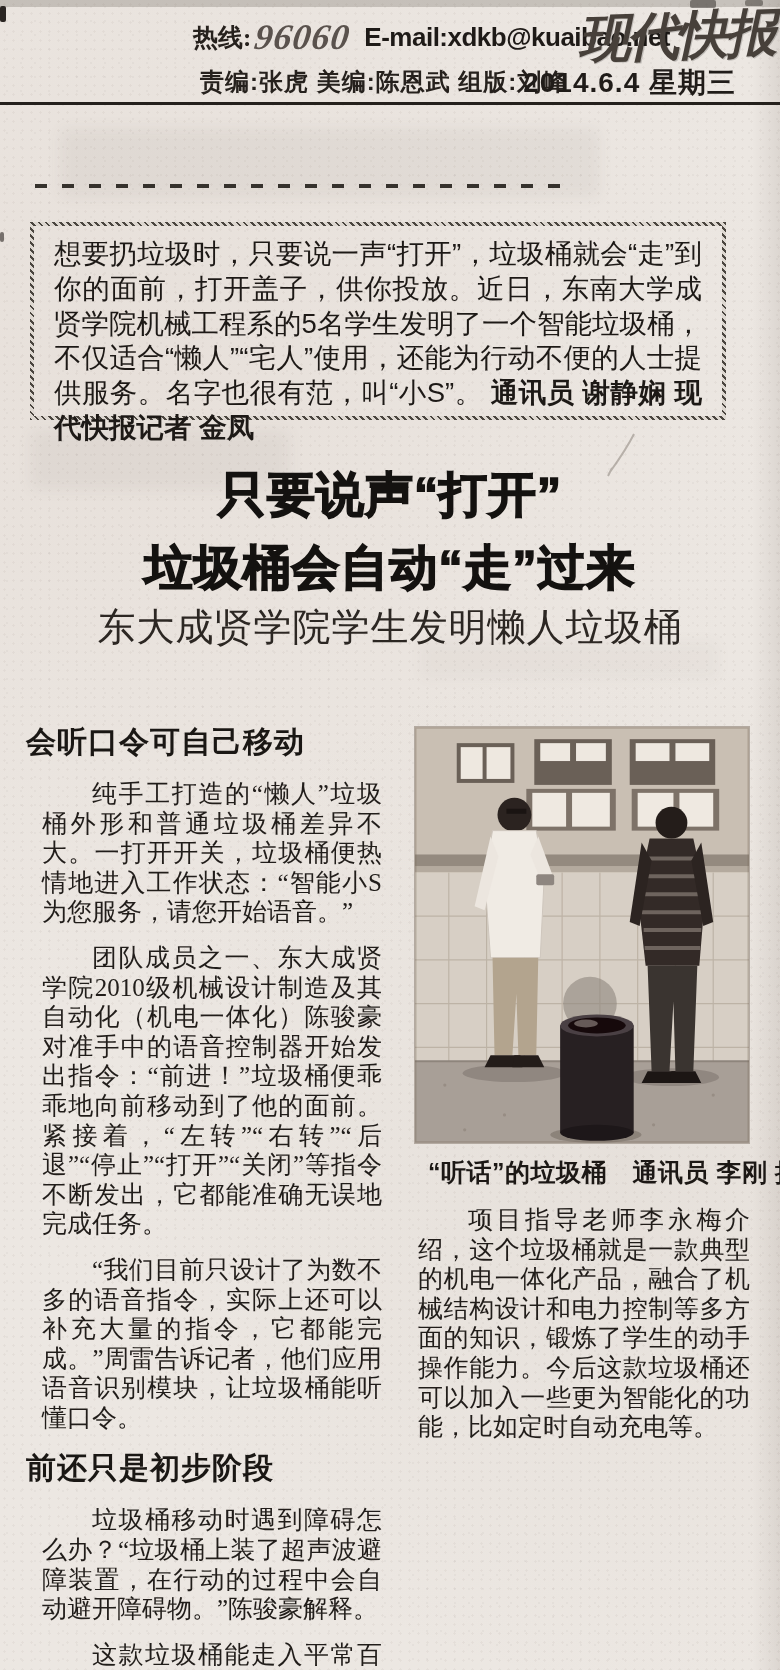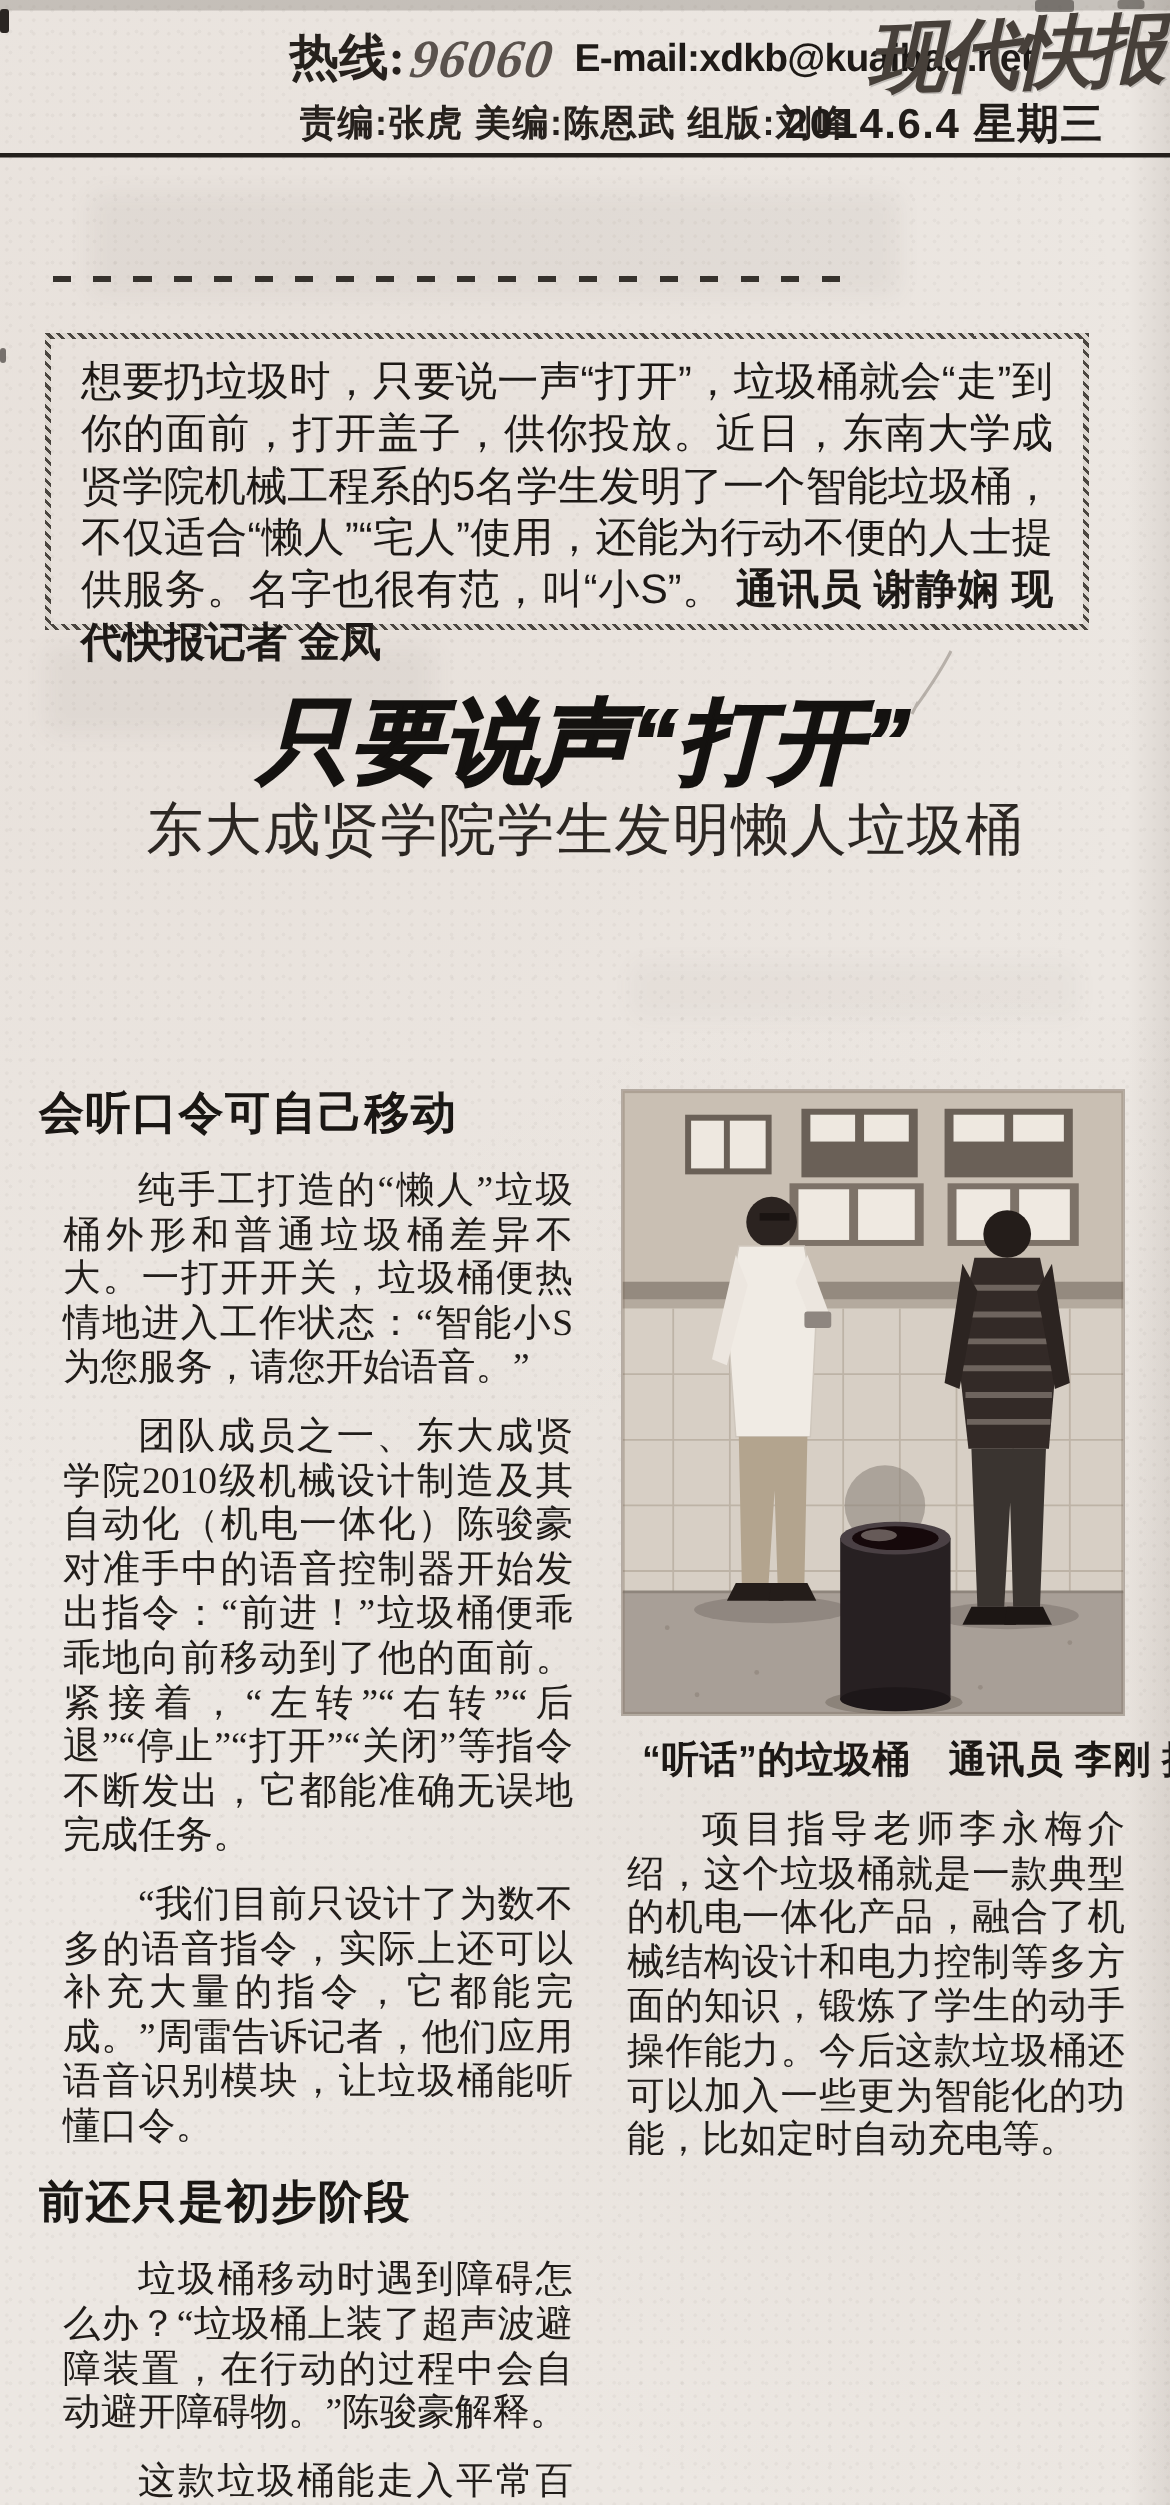--- a/index.html
+++ b/index.html
@@ -19,21 +19,21 @@
     color:#211d1a;
   }
   .edge-shade{position:absolute;top:0;right:0;width:28px;height:100%;
     background:linear-gradient(90deg,transparent,rgba(60,45,35,.09));}
   .scan-strip{position:absolute;top:0;left:0;width:100%;height:7px;background:rgba(130,122,116,.35);}
   .smudge{position:absolute;background:#2a2522;border-radius:2px;}
   .ghost{position:absolute;background:rgba(90,80,72,.12);filter:blur(7px);border-radius:8px;opacity:.5;}
 
   
   .hdr-row1{position:absolute;top:16px;left:193px;display:flex;align-items:center;white-space:nowrap;}
-  .hotline-label{font-size:33px;font-weight:700;color:#26211d;font-family:Liberation Serif, serif;}
+  .hotline-label{font-size:25px;font-weight:700;color:#26211d;font-family:Liberation Serif, serif;}
   .hotline-number{font-family:"Liberation Serif", serif;font-style:italic;font-weight:700;
     font-size:36px;letter-spacing:1px;color:#5a524d;transform:skewX(-8deg);margin:0 14px 0 4px;}
   .hdr-email{font-size:26px;font-weight:600;letter-spacing:-0.5px;color:#1e1a17;text-align:right;}
   .masthead{position:absolute;top:2px;right:6px;width:225px;text-align:right;
     font-family:"Liberation Serif", serif;font-weight:700;font-style:italic;
     font-size:52px;letter-spacing:-3px;color:#47403a;transform:rotate(-2deg);
     text-shadow:1px 1px 0 rgba(0,0,0,.18);}
   .hdr-row2{position:absolute;top:64px;left:0;width:780px;height:36px;}
   .hdr-editors{position:absolute;left:200px;top:2px;font-size:24px;font-weight:700;color:#26211d;letter-spacing:1px;}
   .hdr-date{position:absolute;right:44px;top:0;font-size:28px;font-weight:700;color:#201c19;letter-spacing:1px;}
@@ -47,22 +47,22 @@
   .lead-box{position:absolute;top:222px;left:30px;width:696px;height:198px;box-sizing:border-box;
     padding:11px 20px 0 20px;
     border:4px solid #4a453f;
     border-image:repeating-linear-gradient(45deg,#4a453f 0 2px,#ddd7d0 2px 5px) 4;
     font-size:27.5px;line-height:34.8px;text-align:justify;color:#1d1916;}
   .lead-box .lead-text{text-indent:2em;font-weight:500;}
   .lead-box .lead-byline{font-weight:800;}
 
   
   .headline{position:absolute;top:458px;left:0;width:780px;text-align:center;color:#141210;}
-  .headline .hl{display:block;font-size:61px;line-height:73px;font-weight:900;
-    letter-spacing:1px;font-style:italic;-webkit-text-stroke:1.5px #141210;}
+  .headline .hl{display:block;font-size:48px;line-height:73px;font-weight:900;
+    letter-spacing:1px;-webkit-text-stroke:1.5px #141210;}
   .headline .sub{display:block;margin-top:0;font-size:38px;line-height:46px;
     font-weight:500;letter-spacing:1px;color:#2c2723;}
 
   
   .col{position:absolute;top:722px;}
   .col-left{left:26px;width:372px;}
   .col-right{left:402px;width:364px;top:726px;}
   .sec-head{font-size:30px;font-weight:800;color:#1a1714;margin:0 0 12px 0;letter-spacing:1px;
     font-family:Liberation Serif, serif;}
   .sec-head.second{margin-top:14px;}
@@ -112,20 +112,21 @@
     <path d="M34,2 C28,14 20,26 10,40 M12,36 L8,44" stroke="#8d857d" stroke-width="2" fill="none"></path>
   </svg>
 
   <div class="lead-box">
     <span class="lead-text">想要扔垃圾时，只要说一声“打开”，垃圾桶就会“走”到你的面前，打开盖子，供你投放。近日，东南大学成贤学院机械工程系的5名学生发明了一个智能垃圾桶，不仅适合“懒人”“宅人”使用，还能为行动不便的人士提供服务。名字也很有范，叫“小S”。</span>
     <span class="lead-byline">通讯员 谢静娴 现代快报记者 金凤</span>
   </div>
 
   <div class="headline">
     <span class="hl">只要说声“打开”</span>
+    <span class="hl">垃圾桶会自动“走”过来</span>
     <span class="sub">东大成贤学院学生发明懒人垃圾桶</span>
   </div>
 
   <div class="col col-left">
     <h2 class="sec-head">会听口令可自己移动</h2>
     <p class="indent">纯手工打造的“懒人”垃圾桶外形和普通垃圾桶差异不大。一打开开关，垃圾桶便热情地进入工作状态：“智能小S为您服务，请您开始语音。”</p>
     <p class="indent">团队成员之一、东大成贤学院2010级机械设计制造及其自动化（机电一体化）陈骏豪对准手中的语音控制器开始发出指令：“前进！”垃圾桶便乖乖地向前移动到了他的面前。紧接着，“左转”“右转”“后退”“停止”“打开”“关闭”等指令不断发出，它都能准确无误地完成任务。</p>
     <p class="indent">“我们目前只设计了为数不多的语音指令，实际上还可以补充大量的指令，它都能完成。”周雷告诉记者，他们应用语音识别模块，让垃圾桶能听懂口令。</p>
     <h2 class="sec-head second">前还只是初步阶段</h2>
     <p class="indent">垃圾桶移动时遇到障碍怎么办？“垃圾桶上装了超声波避障装置，在行动的过程中会自动避开障碍物。”陈骏豪解释。</p>

